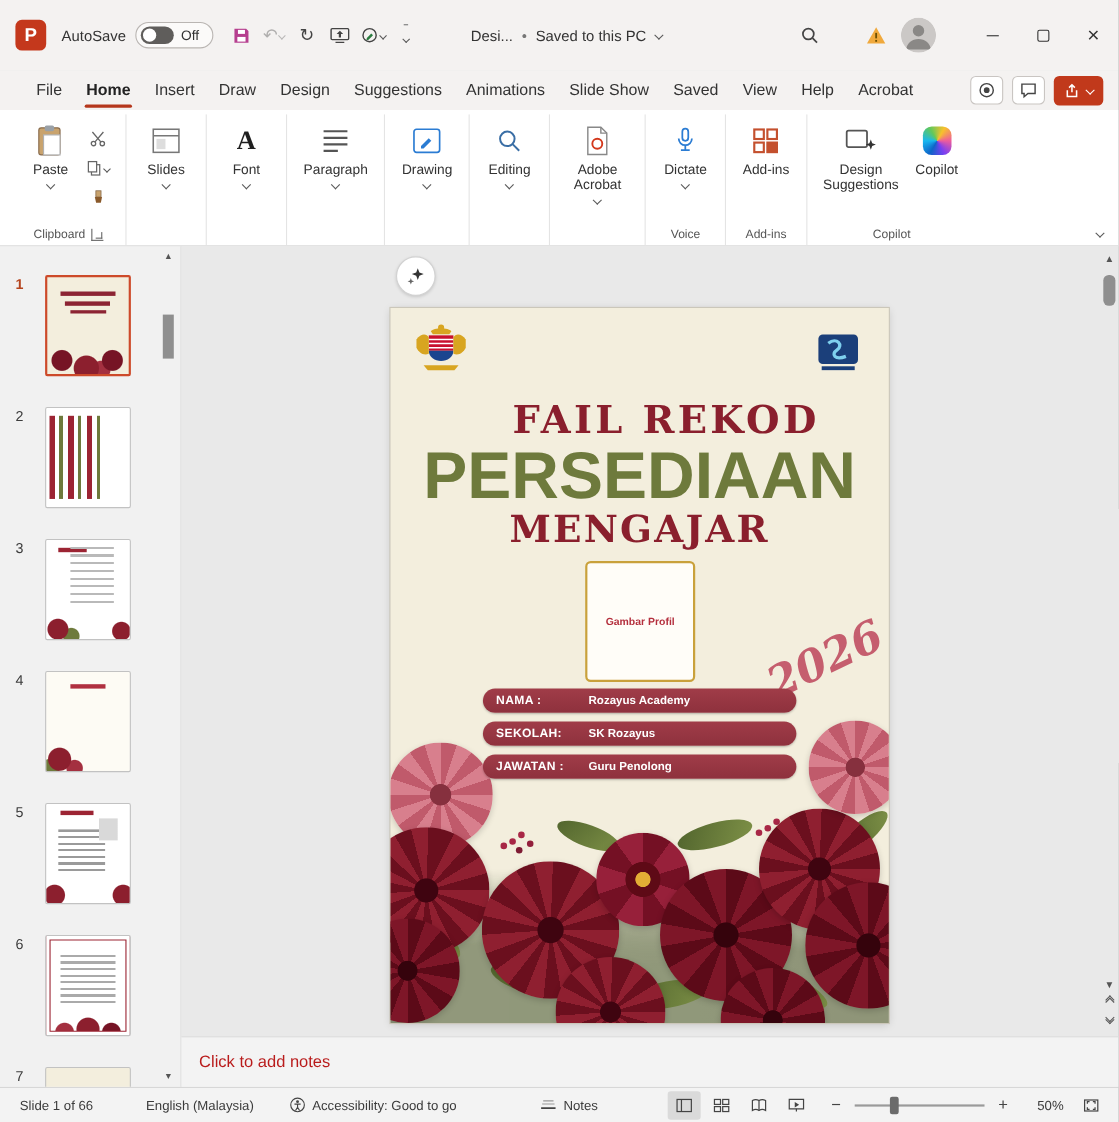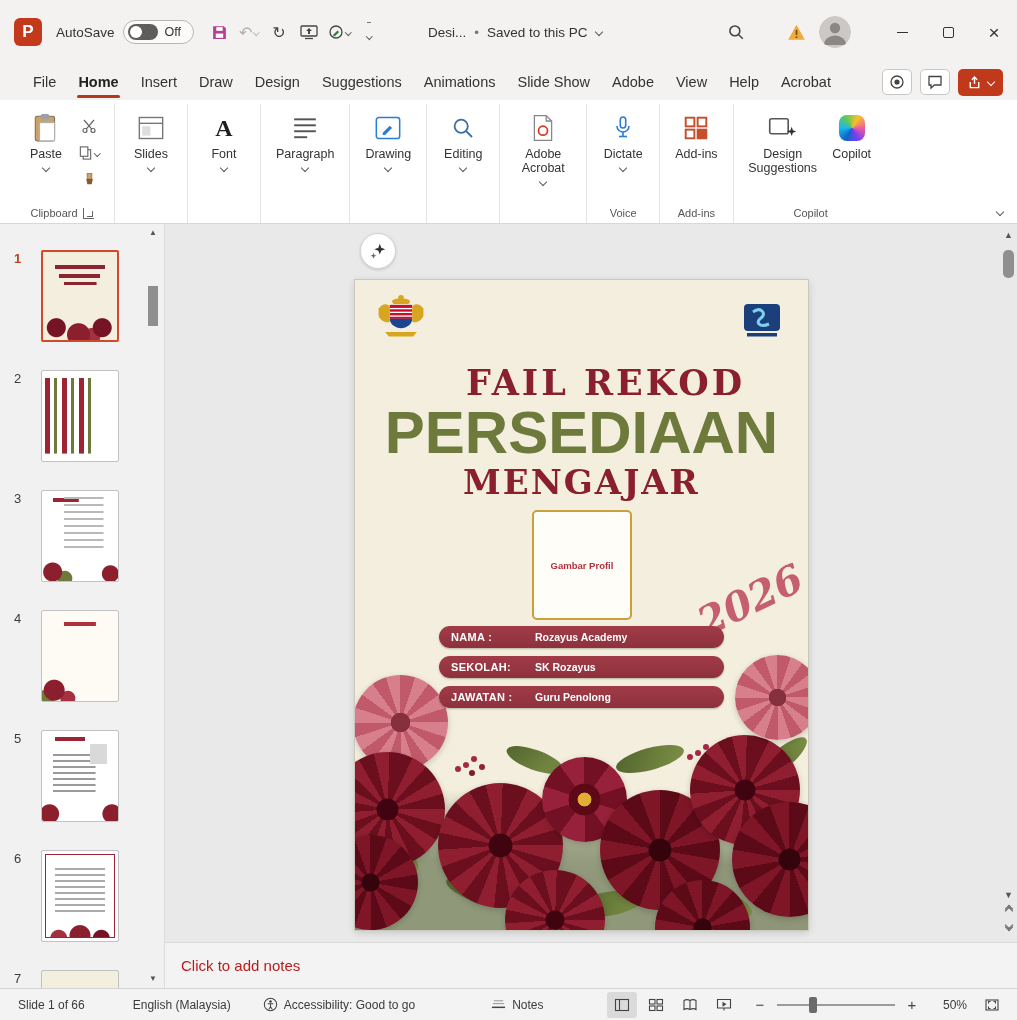--- a/index.html
+++ b/index.html
@@ -293,21 +293,21 @@
   <div class="menubar">
     <div class="tabs">
       <span class="tab">File</span>
       <span class="tab active">Home</span>
       <span class="tab">Insert</span>
       <span class="tab">Draw</span>
       <span class="tab">Design</span>
       <span class="tab">Suggestions</span>
       <span class="tab">Animations</span>
       <span class="tab">Slide Show</span>
-      <span class="tab">Adobe</span>
+      <span class="tab">Saved</span>
       <span class="tab">View</span>
       <span class="tab">Help</span>
       <span class="tab">Acrobat</span>
     </div>
     <div class="menu-right">
       <span class="mr-btn">
         <svg width="16" height="16" viewBox="0 0 16 16">
             <circle cx="8" cy="8" r="6" fill="none" stroke="#444" stroke-width="1.3"></circle>
             <circle cx="8" cy="8" r="2.6" fill="#444"></circle>
           </svg>

